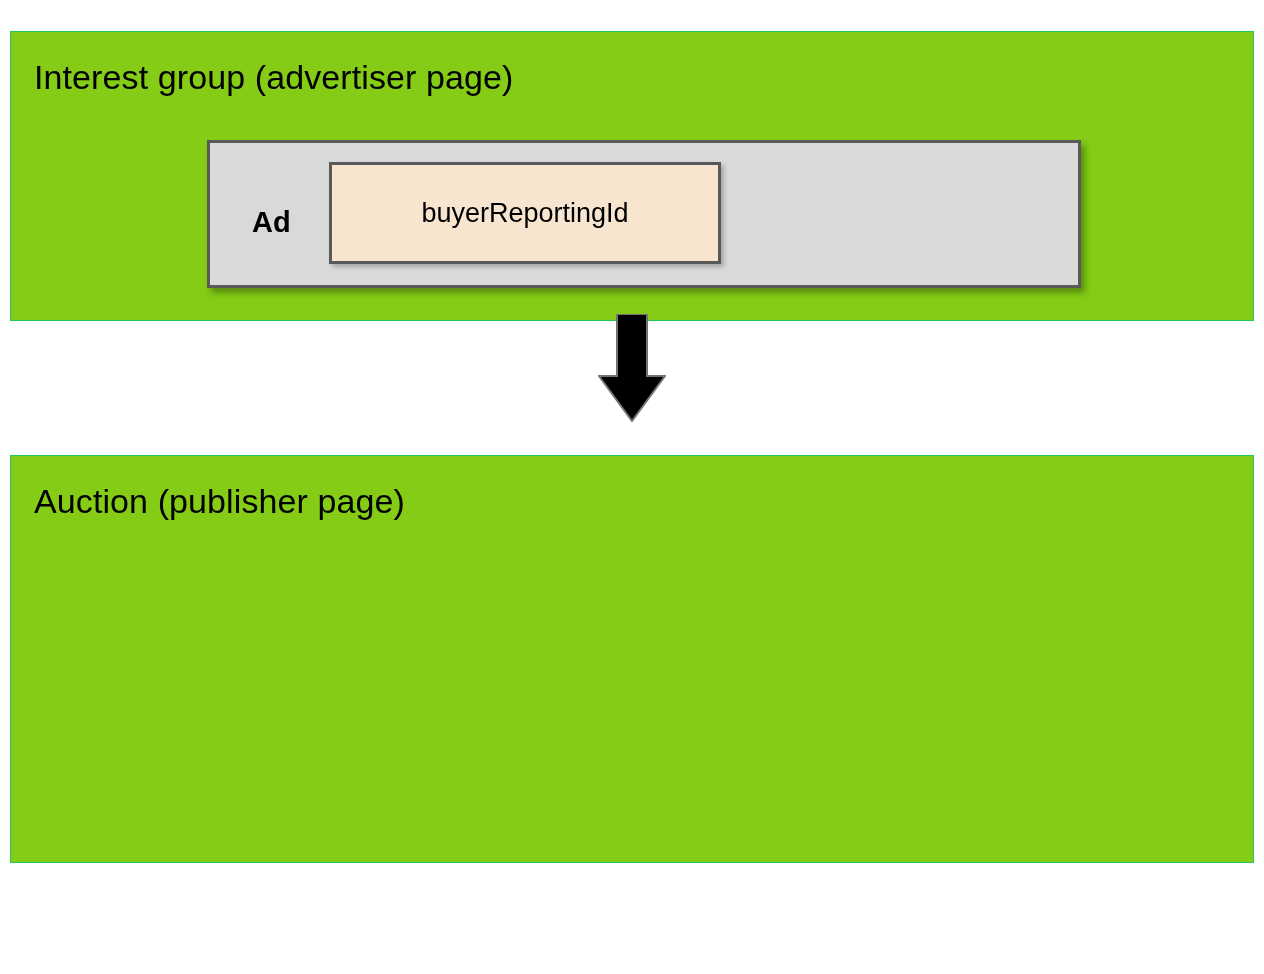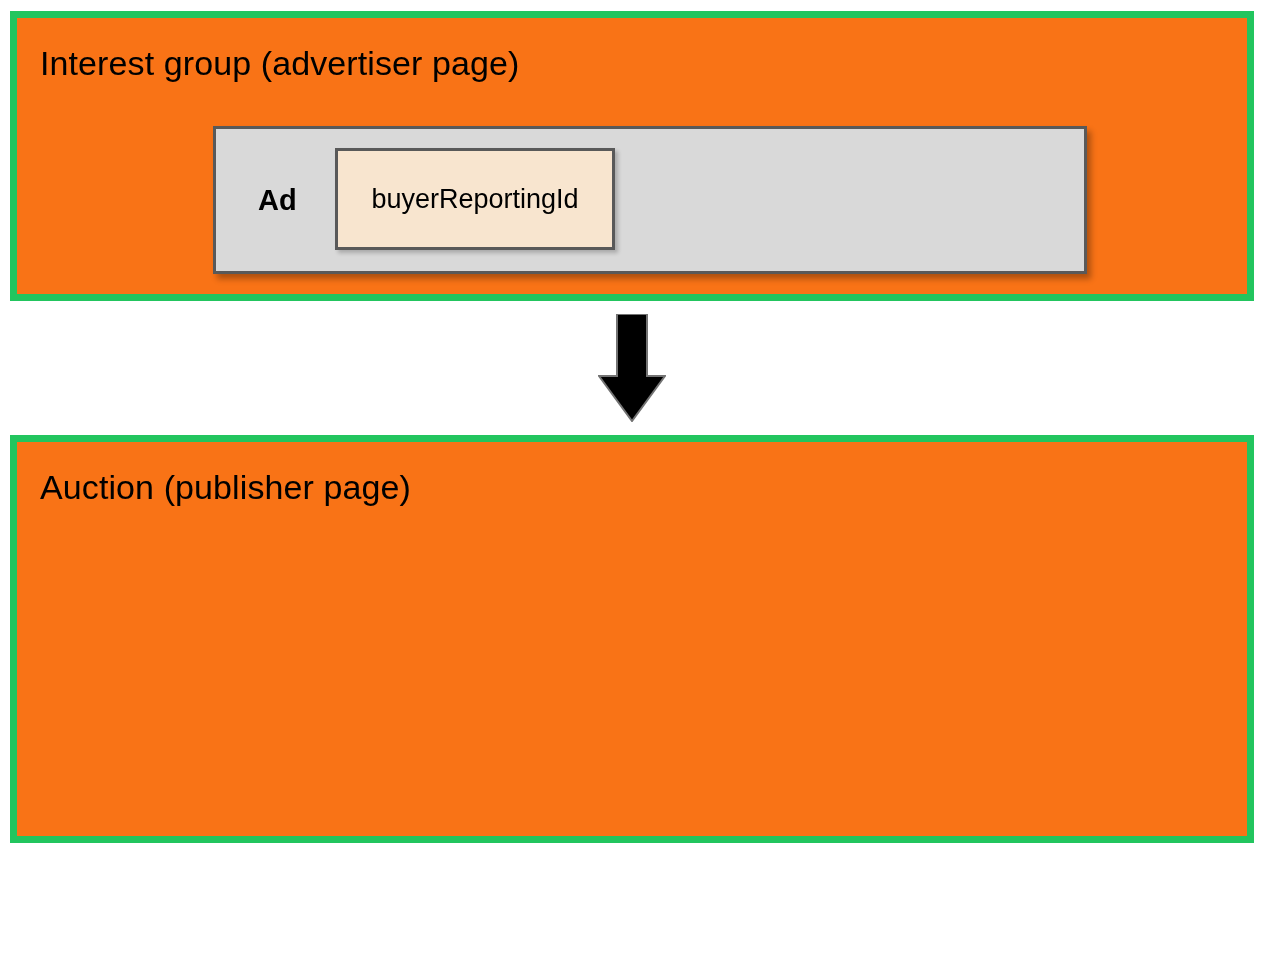--- a/index.html
+++ b/index.html
@@ -18,22 +18,23 @@
     width: 1264px;
     height: 974px;
     background: #ffffff;
     overflow: hidden;
   }
 
   
   .frame {
     position: absolute;
     box-sizing: border-box;
-    background: #f97316;
-    border: 7px solid #22c55e;
+    background: #84cc16;
+    border: 1px solid #22c55e;
+    margin-top: 20px;
   }
   #frame-top    { left: 10px;  top: 11px;  width: 1244px; height: 290px; }
   #frame-bottom { left: 10px;  top: 435px; width: 1244px; height: 408px; }
 
   .frame-title {
     position: absolute;
     left: 23px;
     top: 24px;
     font-size: 34px;
     line-height: 42px;
@@ -56,32 +57,32 @@
   
   #ad-container {
     left: 196px;
     top: 108px;
     width: 874px;
     height: 148px;
   }
   #ad-label {
     position: absolute;
     left: 42px;
-    top: 0;
+    top: 8px;
     height: 100%;
     display: flex;
     align-items: center;
     font-size: 29px;
     font-weight: bold;
     color: #000000;
   }
   #ad-buyer-reporting-id {
     left: 318px;
     top: 130px;
-    width: 280px;
+    width: 392px;
     height: 102px;
   }
   #ad-buyer-and-seller-reporting-id {
     left: 682px;
     top: 130px;
     width: 346px;
     height: 102px;
   }
 
   .peach-text {

